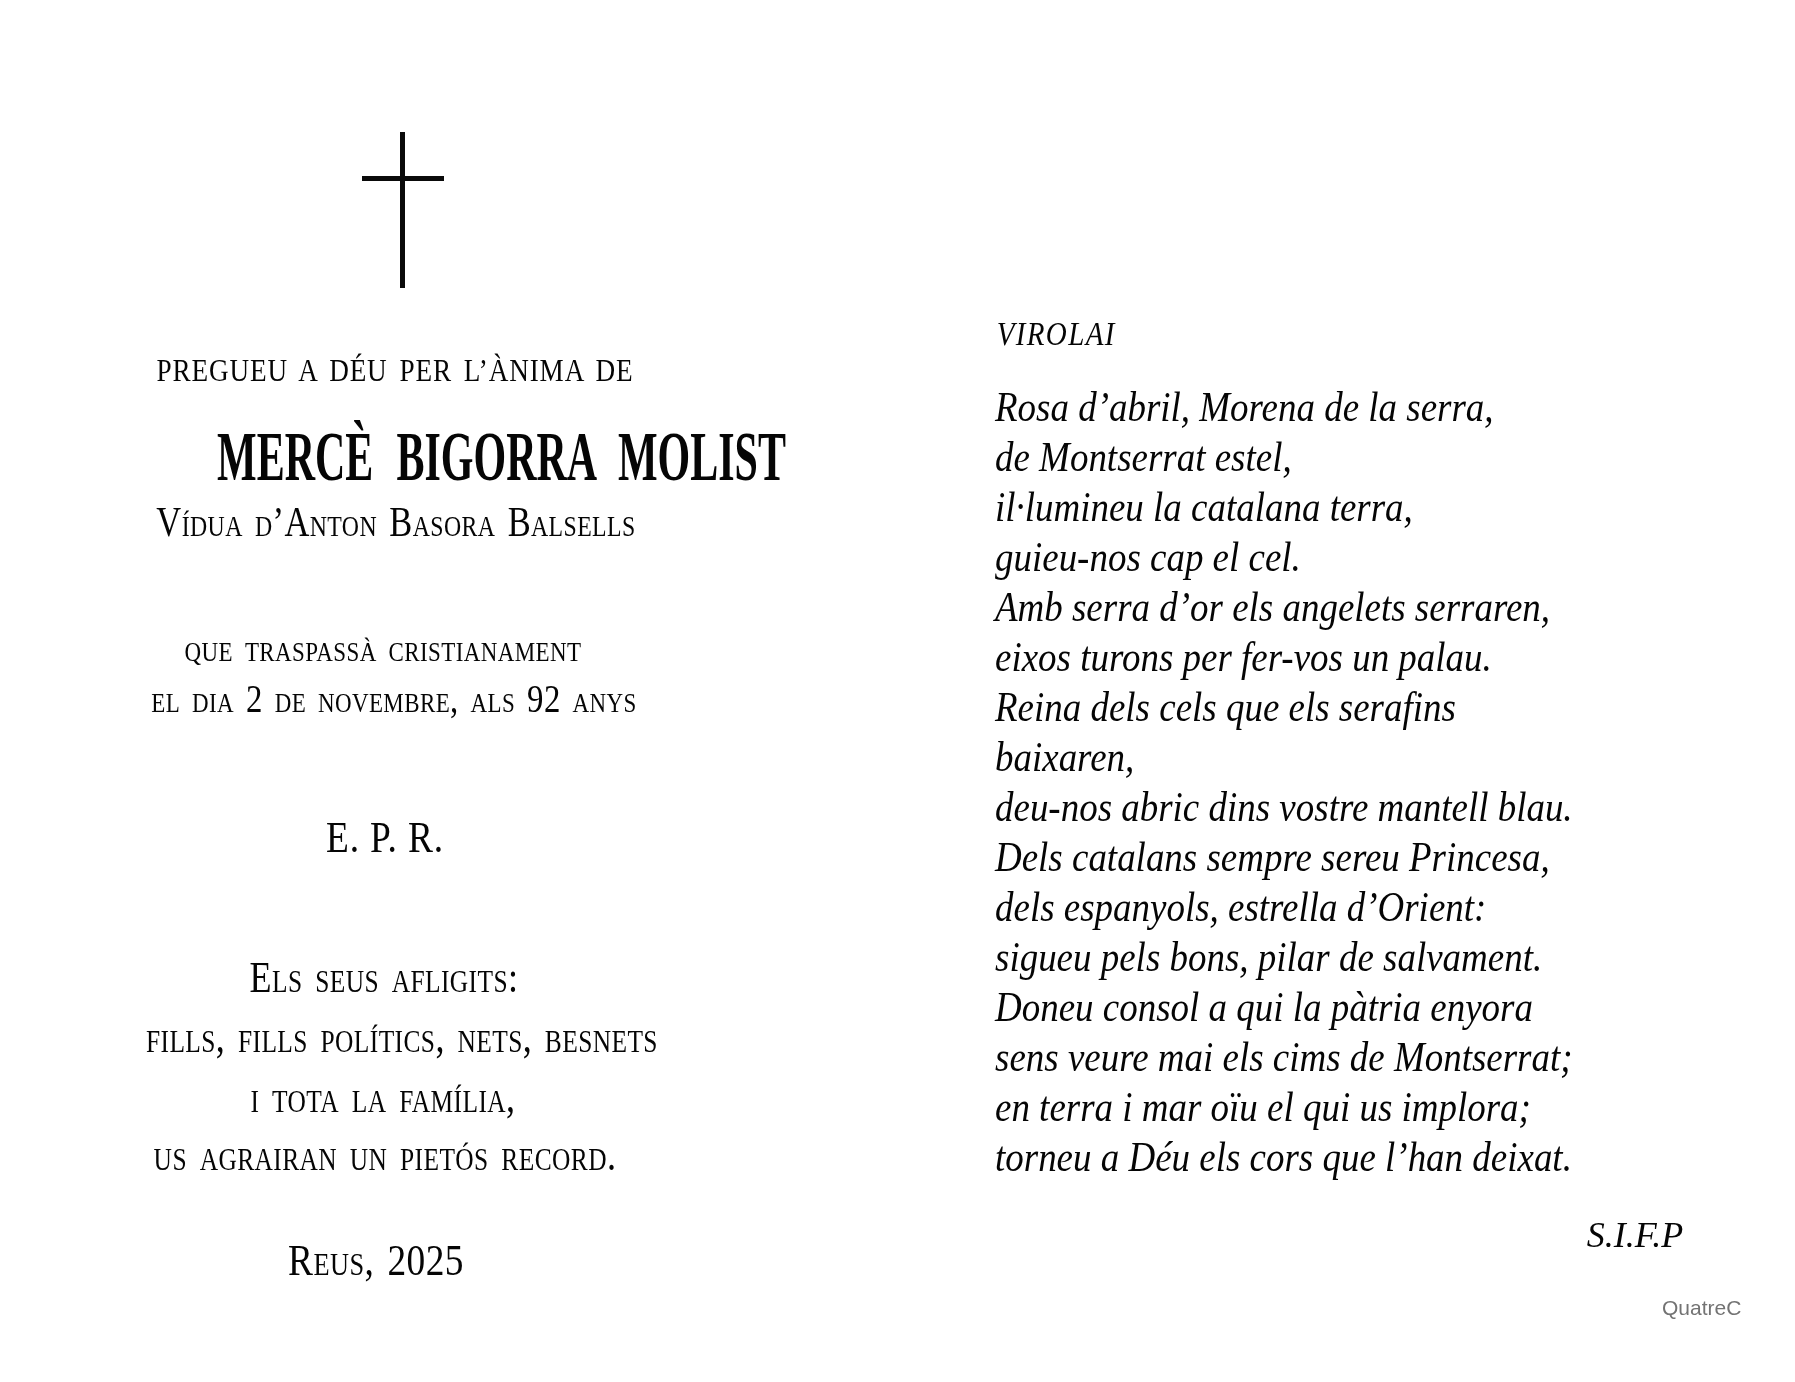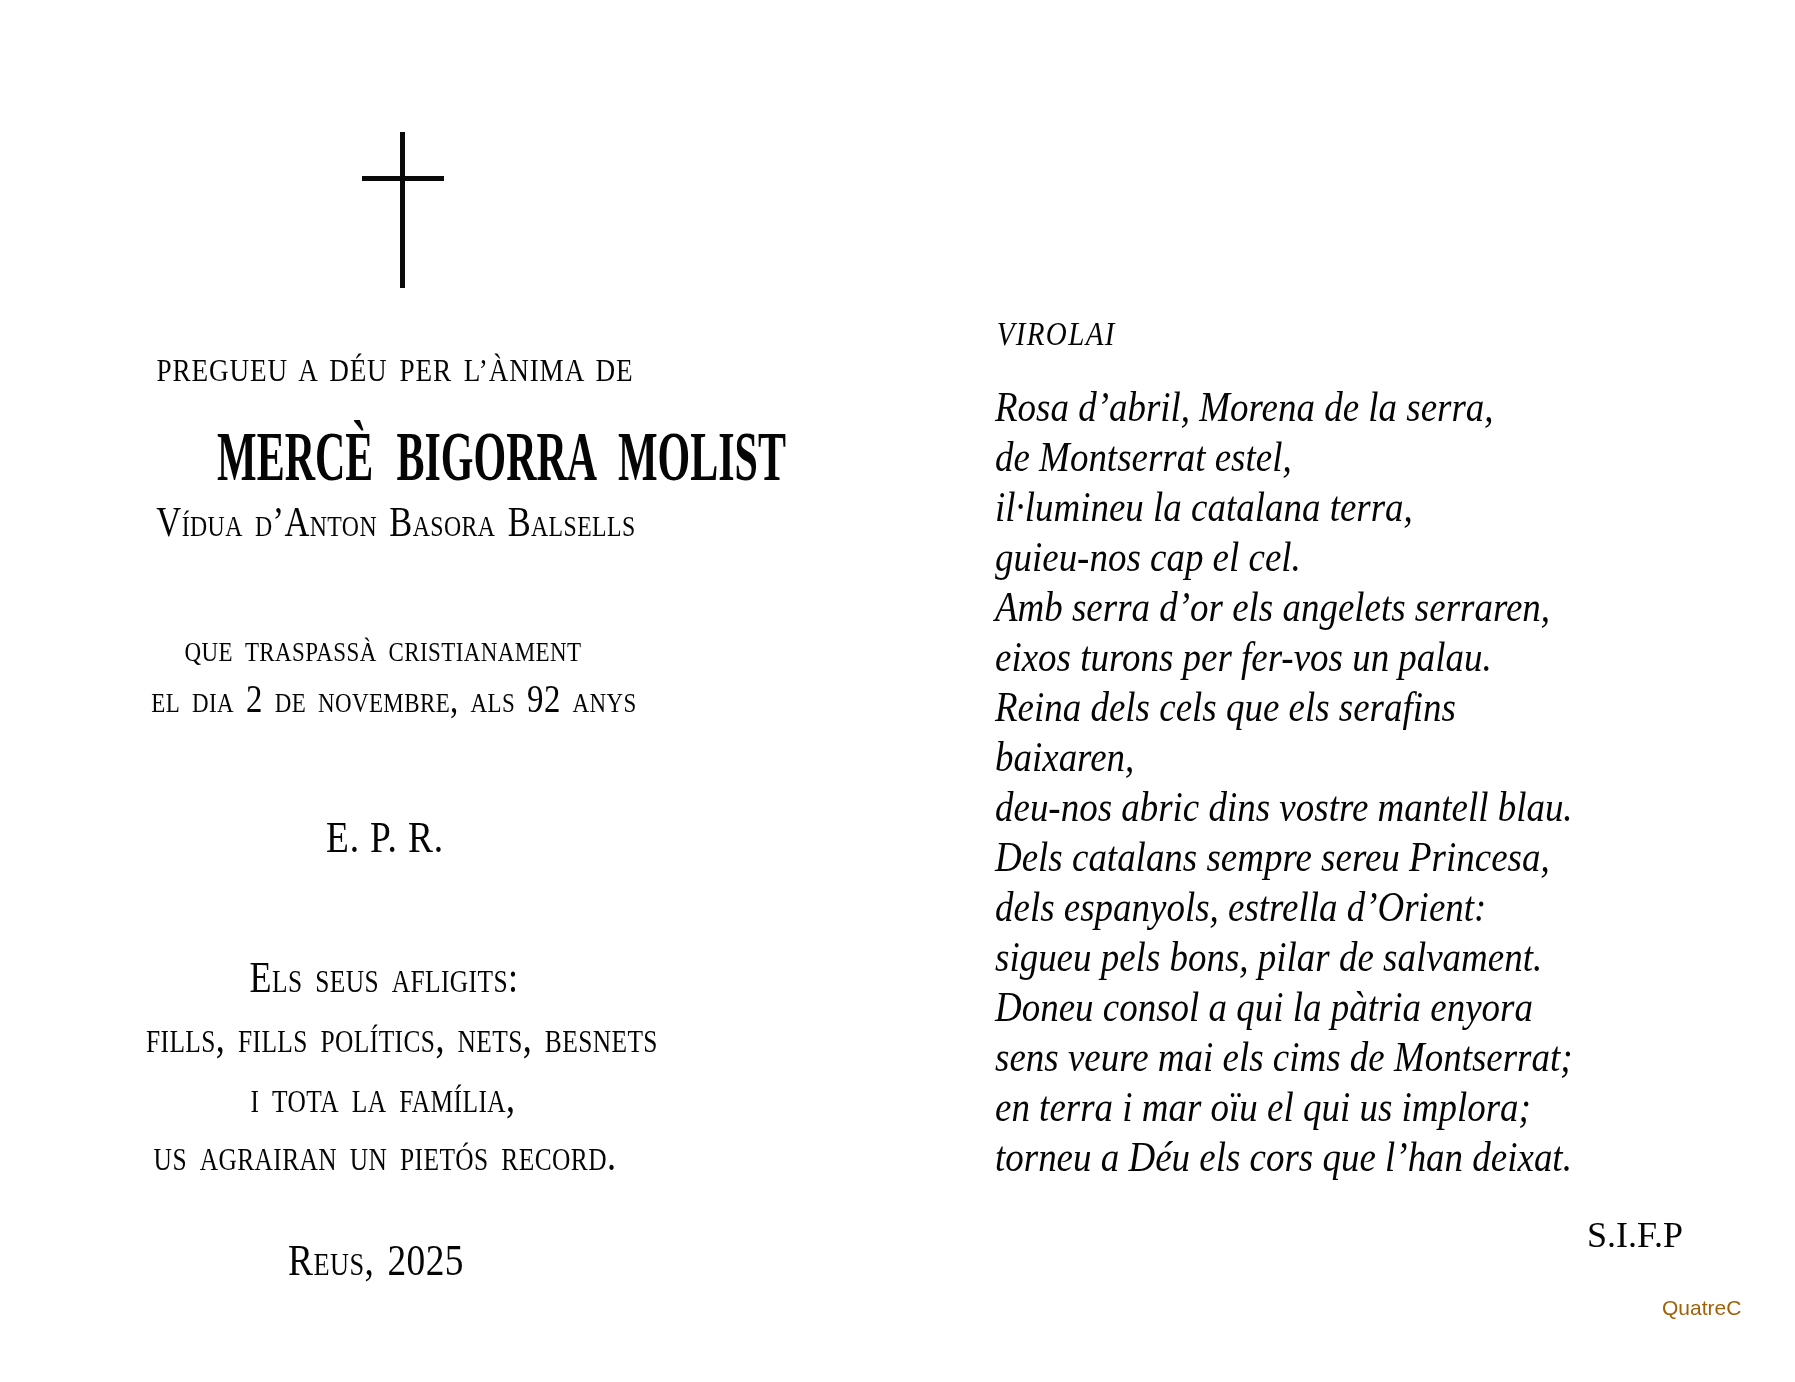--- a/index.html
+++ b/index.html
@@ -88,30 +88,31 @@
     line-height: 50px;
     white-space: nowrap;
   }
 
   .sifp {
     position: absolute;
     left: 1555px;
     top: 1214px;
     width: 160px;
     text-align: center;
+    font-style: italic;
     font-size: 36px;
     white-space: nowrap;
   }
   .printer {
     position: absolute;
     left: 1662px;
     top: 1296px;
     font-family: "Liberation Sans", sans-serif;
     font-size: 21px;
-    color: #a16207;
+    color: #737373;
     white-space: nowrap;
   }
 </style>
 </head>
 <body>
 
 <div class="page">
 
   <div class="cross">
     <div class="bar-v"></div>

